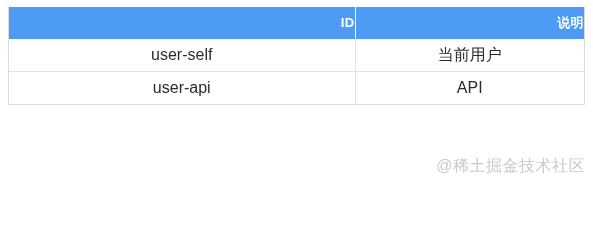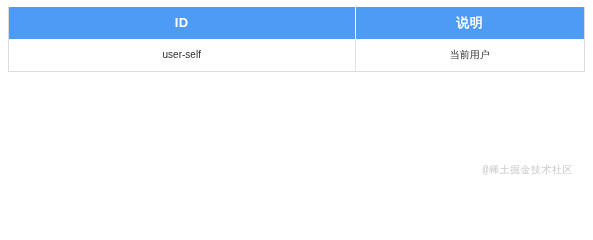--- a/index.html
+++ b/index.html
@@ -43,64 +43,64 @@
   }
 
   table.perm-table col.col-id { width: 346px; }
   table.perm-table col.col-desc { width: 229px; }
 
   table.perm-table thead th {
     background: #4d9bf5;
     color: #ffffff;
     font-size: 13px;
     font-weight: bold;
-    text-align: center;
+    text-align: right;
     height: 32px;
     line-height: 32px;
     padding: 0;
     border: none;
     letter-spacing: 0.4px;
   }
 
   table.perm-table thead th.th-id {
     border-right: 1px solid #ffffff;
   }
 
   table.perm-table tbody td {
     height: 32px;
     line-height: 32px;
     text-align: center;
-    font-size: 10px;
+    font-size: 16px;
     color: #2b2b2b;
     padding: 0;
     border-top: 1px solid #e3e3e3;
     background: #ffffff;
     white-space: nowrap;
     overflow: hidden;
     text-overflow: ellipsis;
   }
 
   table.perm-table tbody tr:first-child td {
     border-top: none;
   }
 
   table.perm-table tbody td.td-id {
     border-right: 1px solid #e3e3e3;
   }
 
   .watermark {
     position: absolute;
-    right: 20px;
+    right: 8px;
     bottom: 3px;
-    font-size: 10px;
+    font-size: 16px;
     color: #c9c9c9;
     letter-spacing: 0.5px;
     white-space: nowrap;
     pointer-events: none;
-    font-family: Liberation Mono, monospace;
+    font-family: Liberation Sans, sans-serif;
   }
 </style>
 </head>
 <body>
 
 <div id="page">
 
   <div class="table-wrap">
     <table class="perm-table">
       <colgroup>
@@ -111,19 +111,23 @@
         <tr>
           <th class="th-id">ID</th>
           <th class="th-desc">说明</th>
         </tr>
       </thead>
       <tbody>
         <tr>
           <td class="td-id">user-self</td>
           <td class="td-desc">当前用户</td>
         </tr>
+        <tr>
+          <td class="td-id">user-api</td>
+          <td class="td-desc">API</td>
+        </tr>
       </tbody>
     </table>
   </div>
 
   <div class="watermark">@稀土掘金技术社区</div>
 
 </div>
 
 </body></html>

